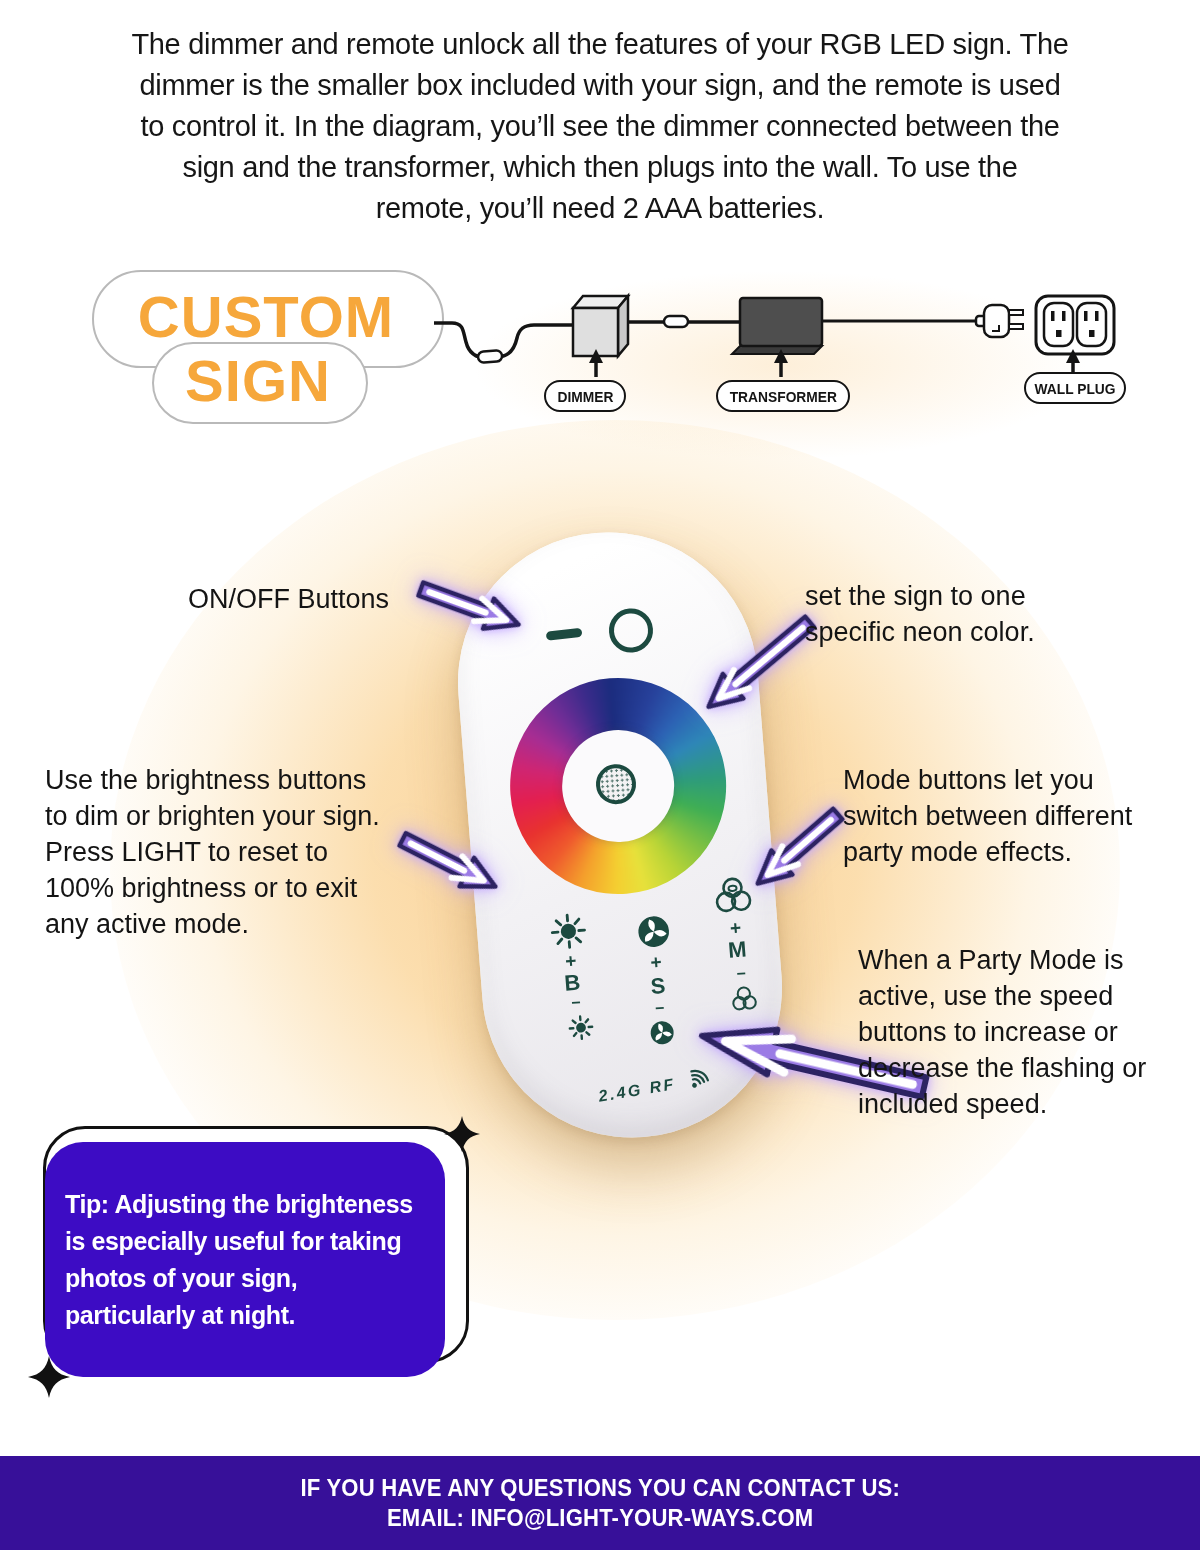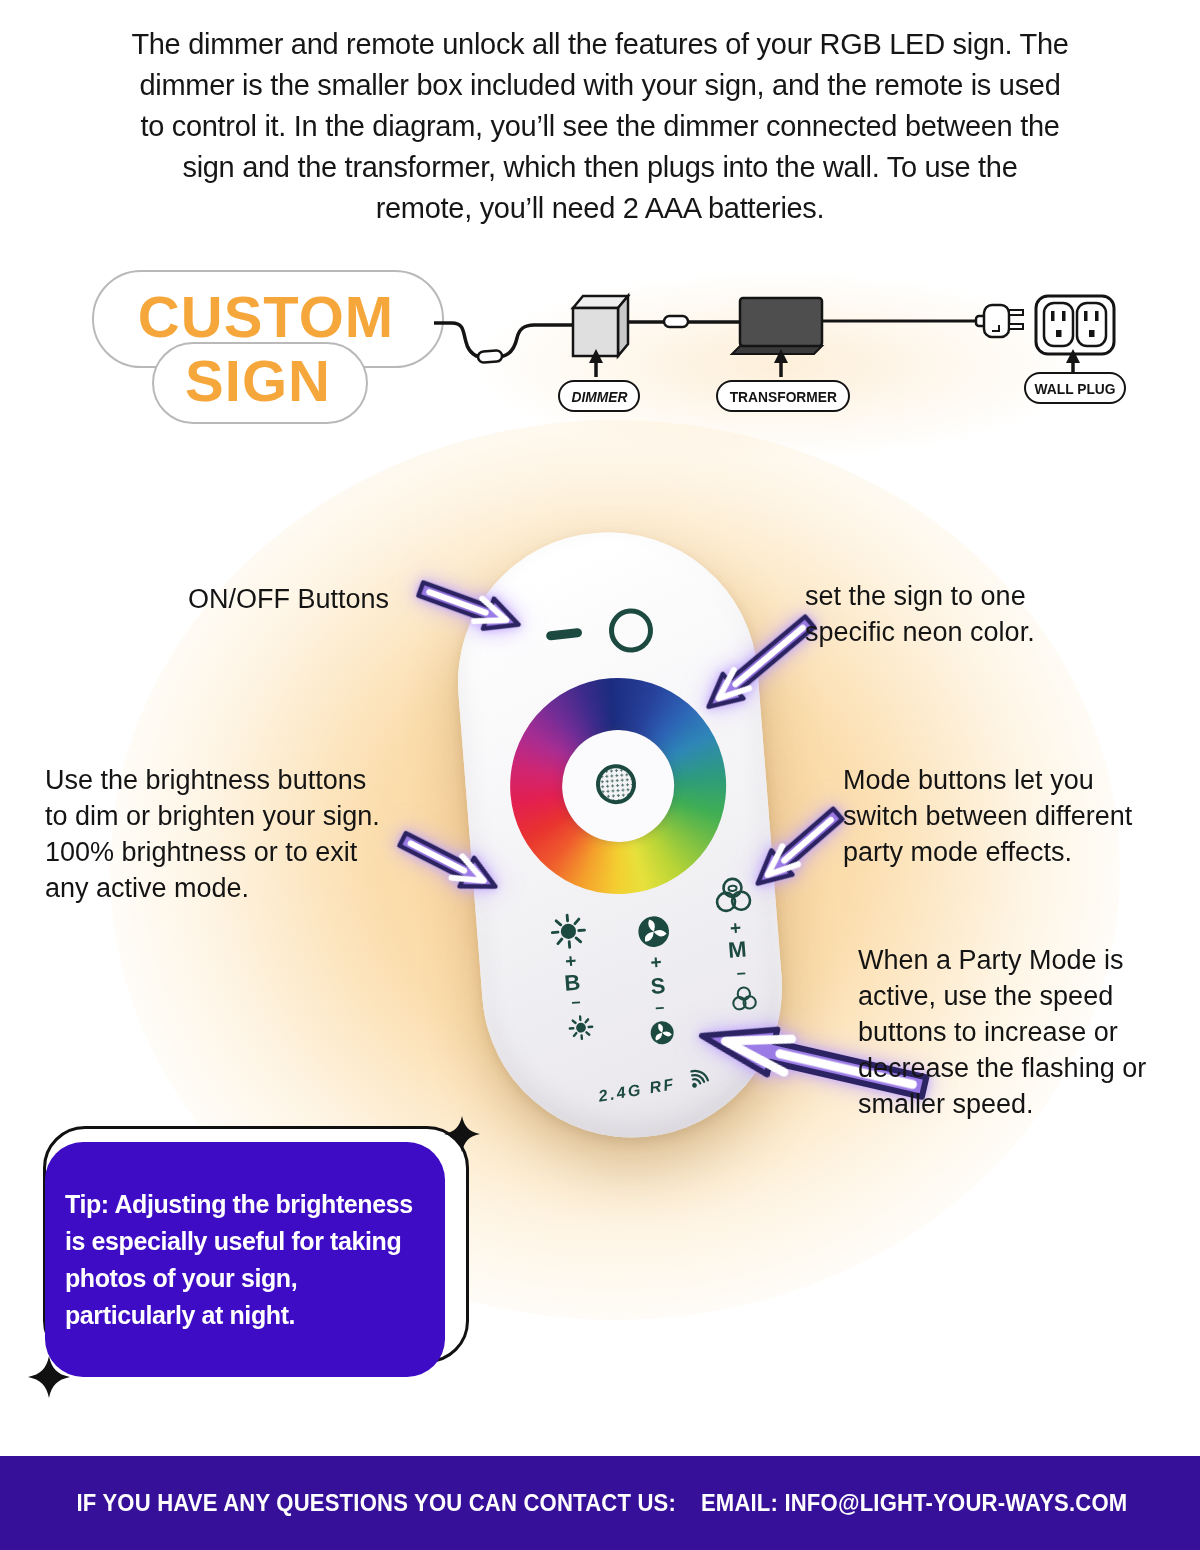--- a/index.html
+++ b/index.html
@@ -62,21 +62,21 @@
   .tip-outline{left:43px;top:1126px;width:420px;height:231px;border:3px solid #111111;border-radius:42px;background:#ffffff;}
   .tip-box{left:45px;top:1142px;width:400px;height:235px;border-radius:38px;background:#3D0CC4;}
   .tip-text{position:absolute;left:20px;top:44px;width:370px;color:#ffffff;font-weight:bold;
     font-size:25px;line-height:37px;letter-spacing:-0.4px;}
 
   
   .ywn{left:862px;top:1240px;font-size:27px;line-height:39px;font-weight:bold;color:#141414;}
 
   
   .footer{left:0;top:1456px;width:1200px;height:94px;background:#371099;color:#ffffff;
-    display:flex;align-items:center;justify-content:center;gap:3px;}
+    display:flex;flex-direction:column;align-items:center;justify-content:center;gap:3px;}
   .footer div{font-weight:bold;font-size:23px;letter-spacing:.2px;transform:scaleX(.96);white-space:nowrap;}
 </style>
 </head>
 <body>
 
 <div class="canvas">
 
   <div class="abs glow-main noint"></div>
   <div class="abs glow-diagram noint"></div>
 
@@ -133,21 +133,21 @@
     <g>
       <line x1="781" y1="377" x2="781" y2="362" stroke="#141414" stroke-width="3.5"></line>
       <polygon points="774,363 788,363 781,349" fill="#141414"></polygon>
     </g>
     <g>
       <line x1="1073" y1="377" x2="1073" y2="362" stroke="#141414" stroke-width="3.5"></line>
       <polygon points="1066,363 1080,363 1073,349" fill="#141414"></polygon>
     </g>
   </svg>
 
-  <div class="abs pill" style="left:558px;top:380px;width:78px;font-style:italic;">
+  <div class="abs pill" style="left:544px;top:380px;width:78px;">
     <span>DIMMER</span>
     </div>
   <div class="abs pill" style="left:716px;top:380px;width:130px;">
     <span>TRANSFORMER</span>
     </div>
   <div class="abs pill" style="left:1024px;top:372px;width:98px;align-items:center;">
     <span>WALL PLUG</span>
     </div>
 
   <div class="abs remote">
@@ -276,36 +276,37 @@
   <div class="abs ann-title" style="left:188px;top:584px;">ON/OFF Buttons</div>
 
   <div class="abs ann" style="left:805px;top:578px;width:320px;">
     <div>set the sign to one</div>
     <div>specific neon color.</div>
   </div>
 
   <div class="abs ann" style="left:45px;top:762px;width:390px;">
     <div>Use the brightness buttons</div>
     <div>to dim or brighten your sign.</div>
+    <div>Press LIGHT to reset to</div>
     <div>100% brightness or to exit</div>
     <div>any active mode.</div>
   </div>
 
   <div class="abs ann" style="left:843px;top:762px;width:350px;">
     <div>Mode buttons let you</div>
     <div>switch between different</div>
     <div>party mode effects.</div>
   </div>
 
   <div class="abs ann" style="left:858px;top:942px;width:330px;">
     <div>When a Party Mode is</div>
     <div>active, use the speed</div>
     <div>buttons to increase or</div>
     <div>decrease the flashing or</div>
-    <div>smaller speed.</div>
+    <div>included speed.</div>
   </div>
 
   <div class="abs tip-outline"></div>
   <div class="abs tip-box">
     <div class="tip-text">
       <div>Tip: Adjusting the brighteness</div>
       <div>is especially useful for taking</div>
       <div>photos of your sign,</div>
       <div>particularly at night.</div>
     </div>

